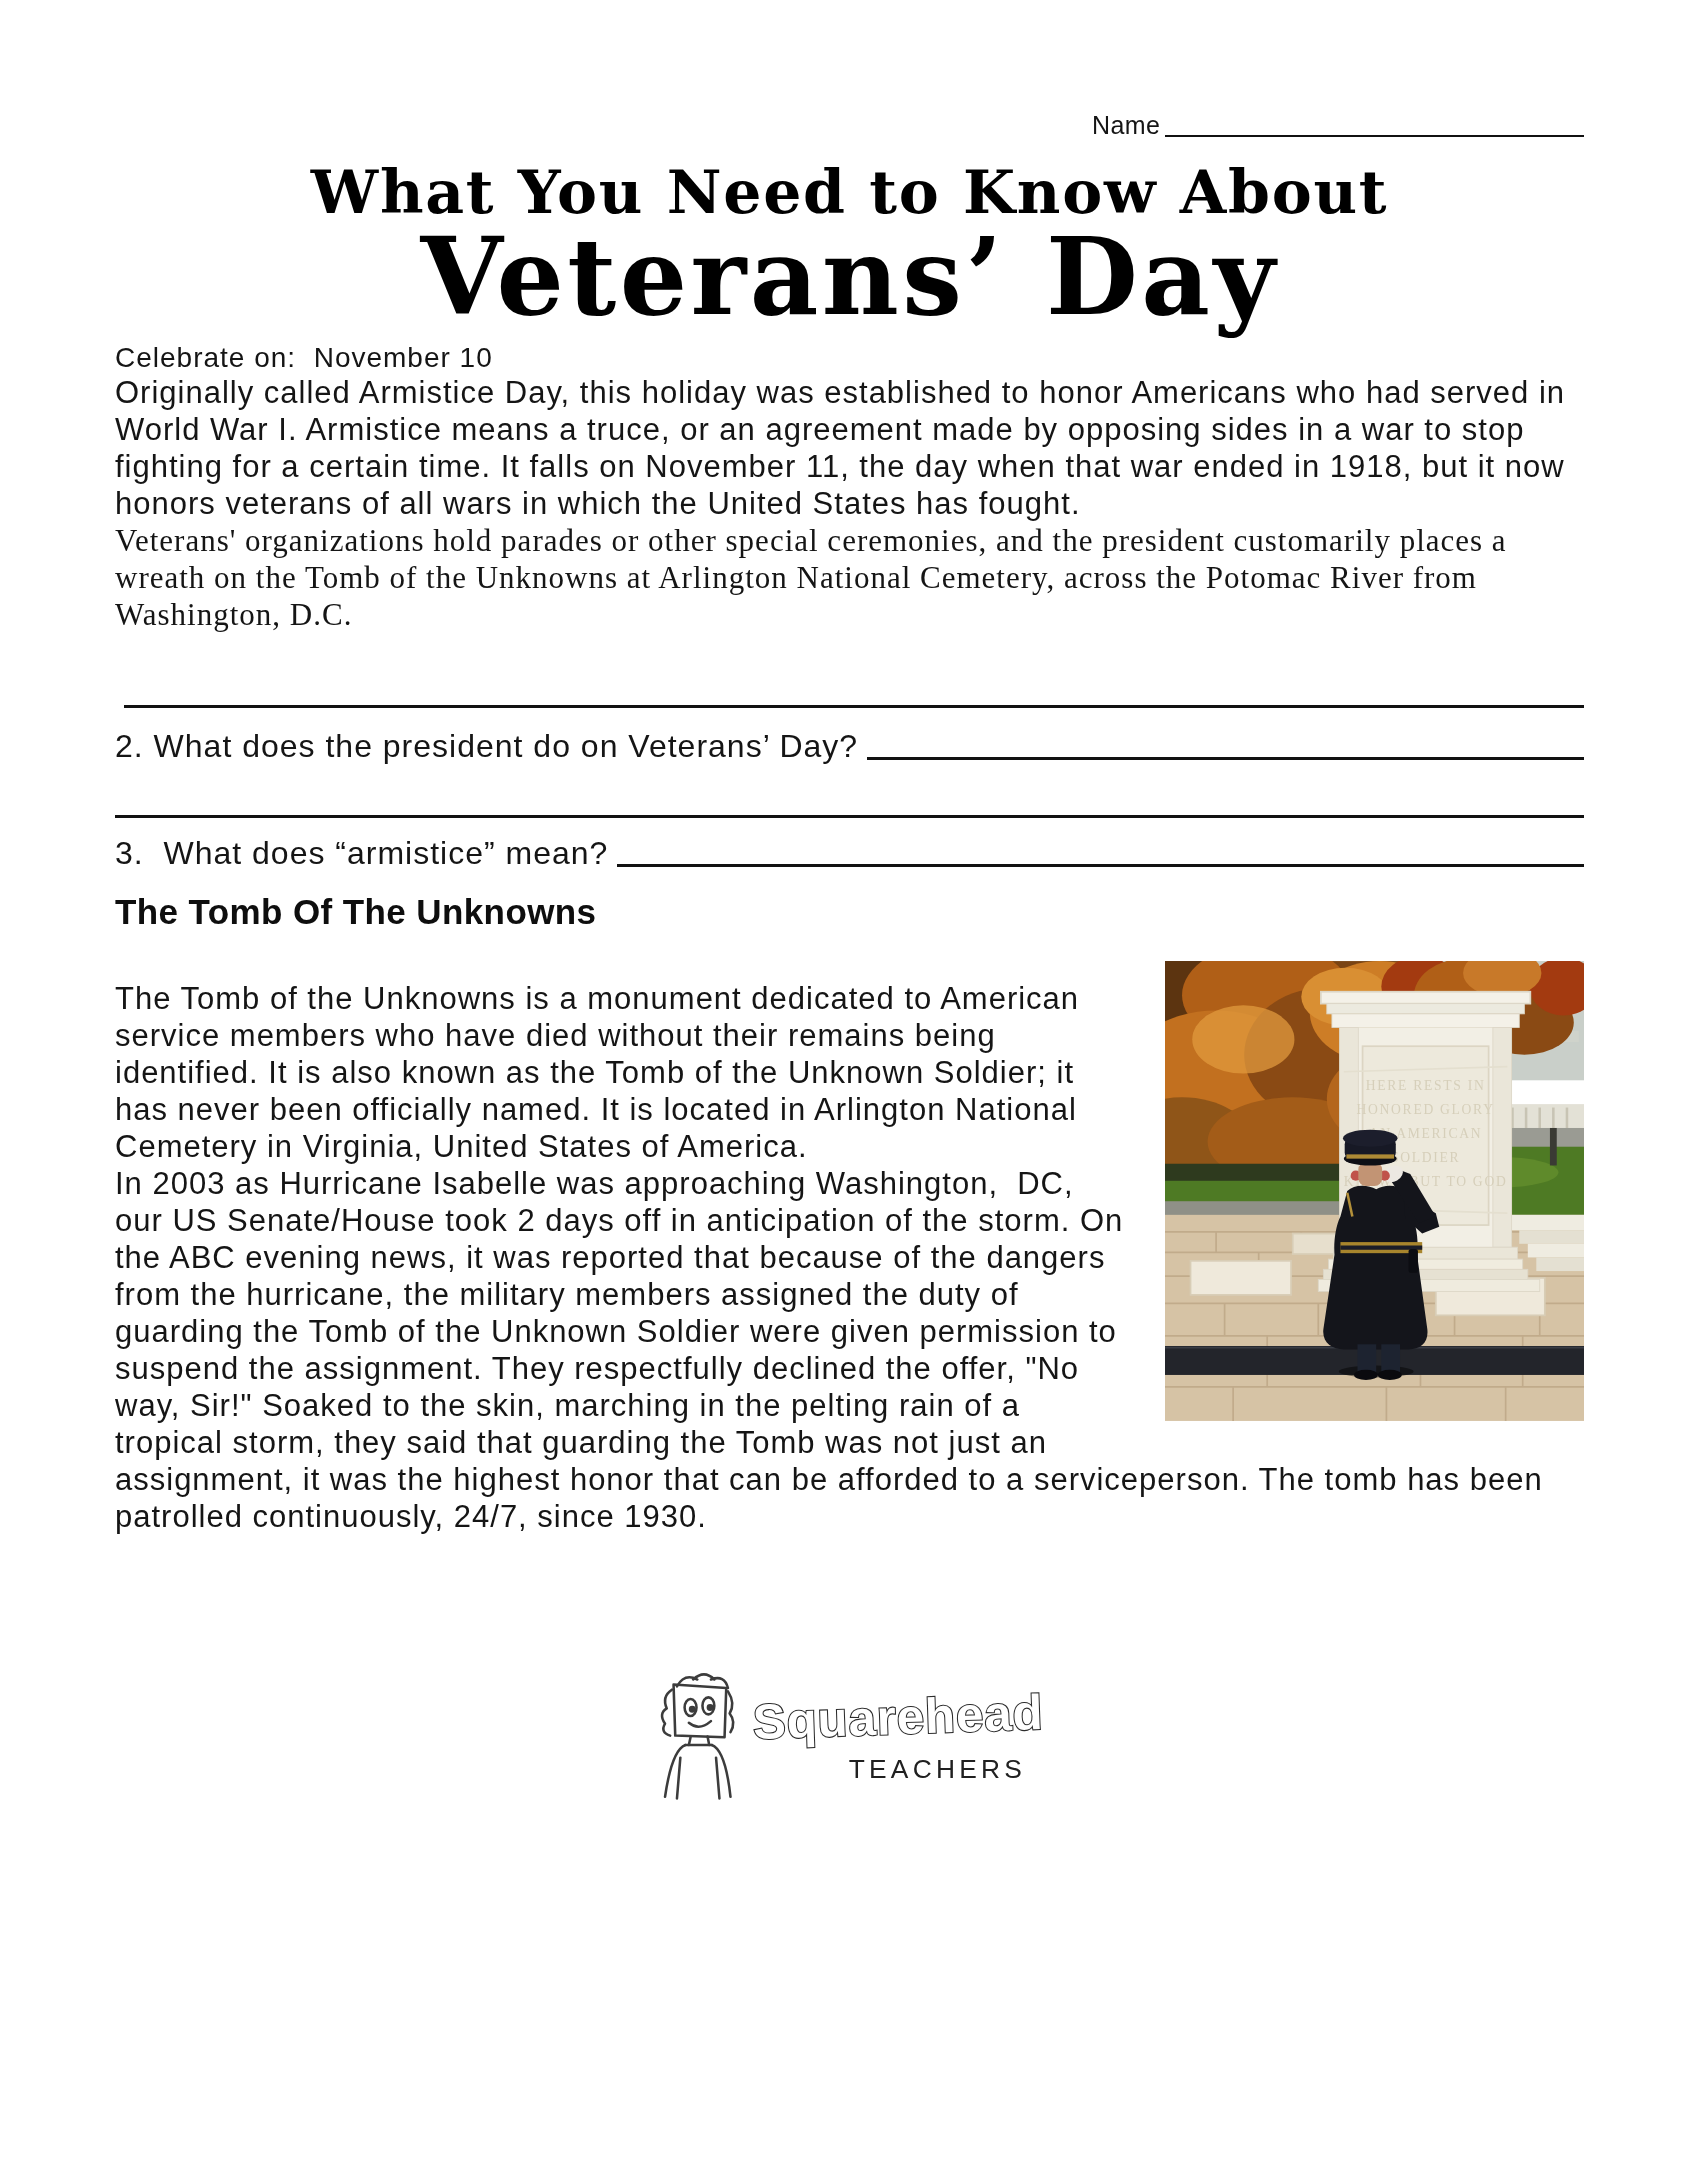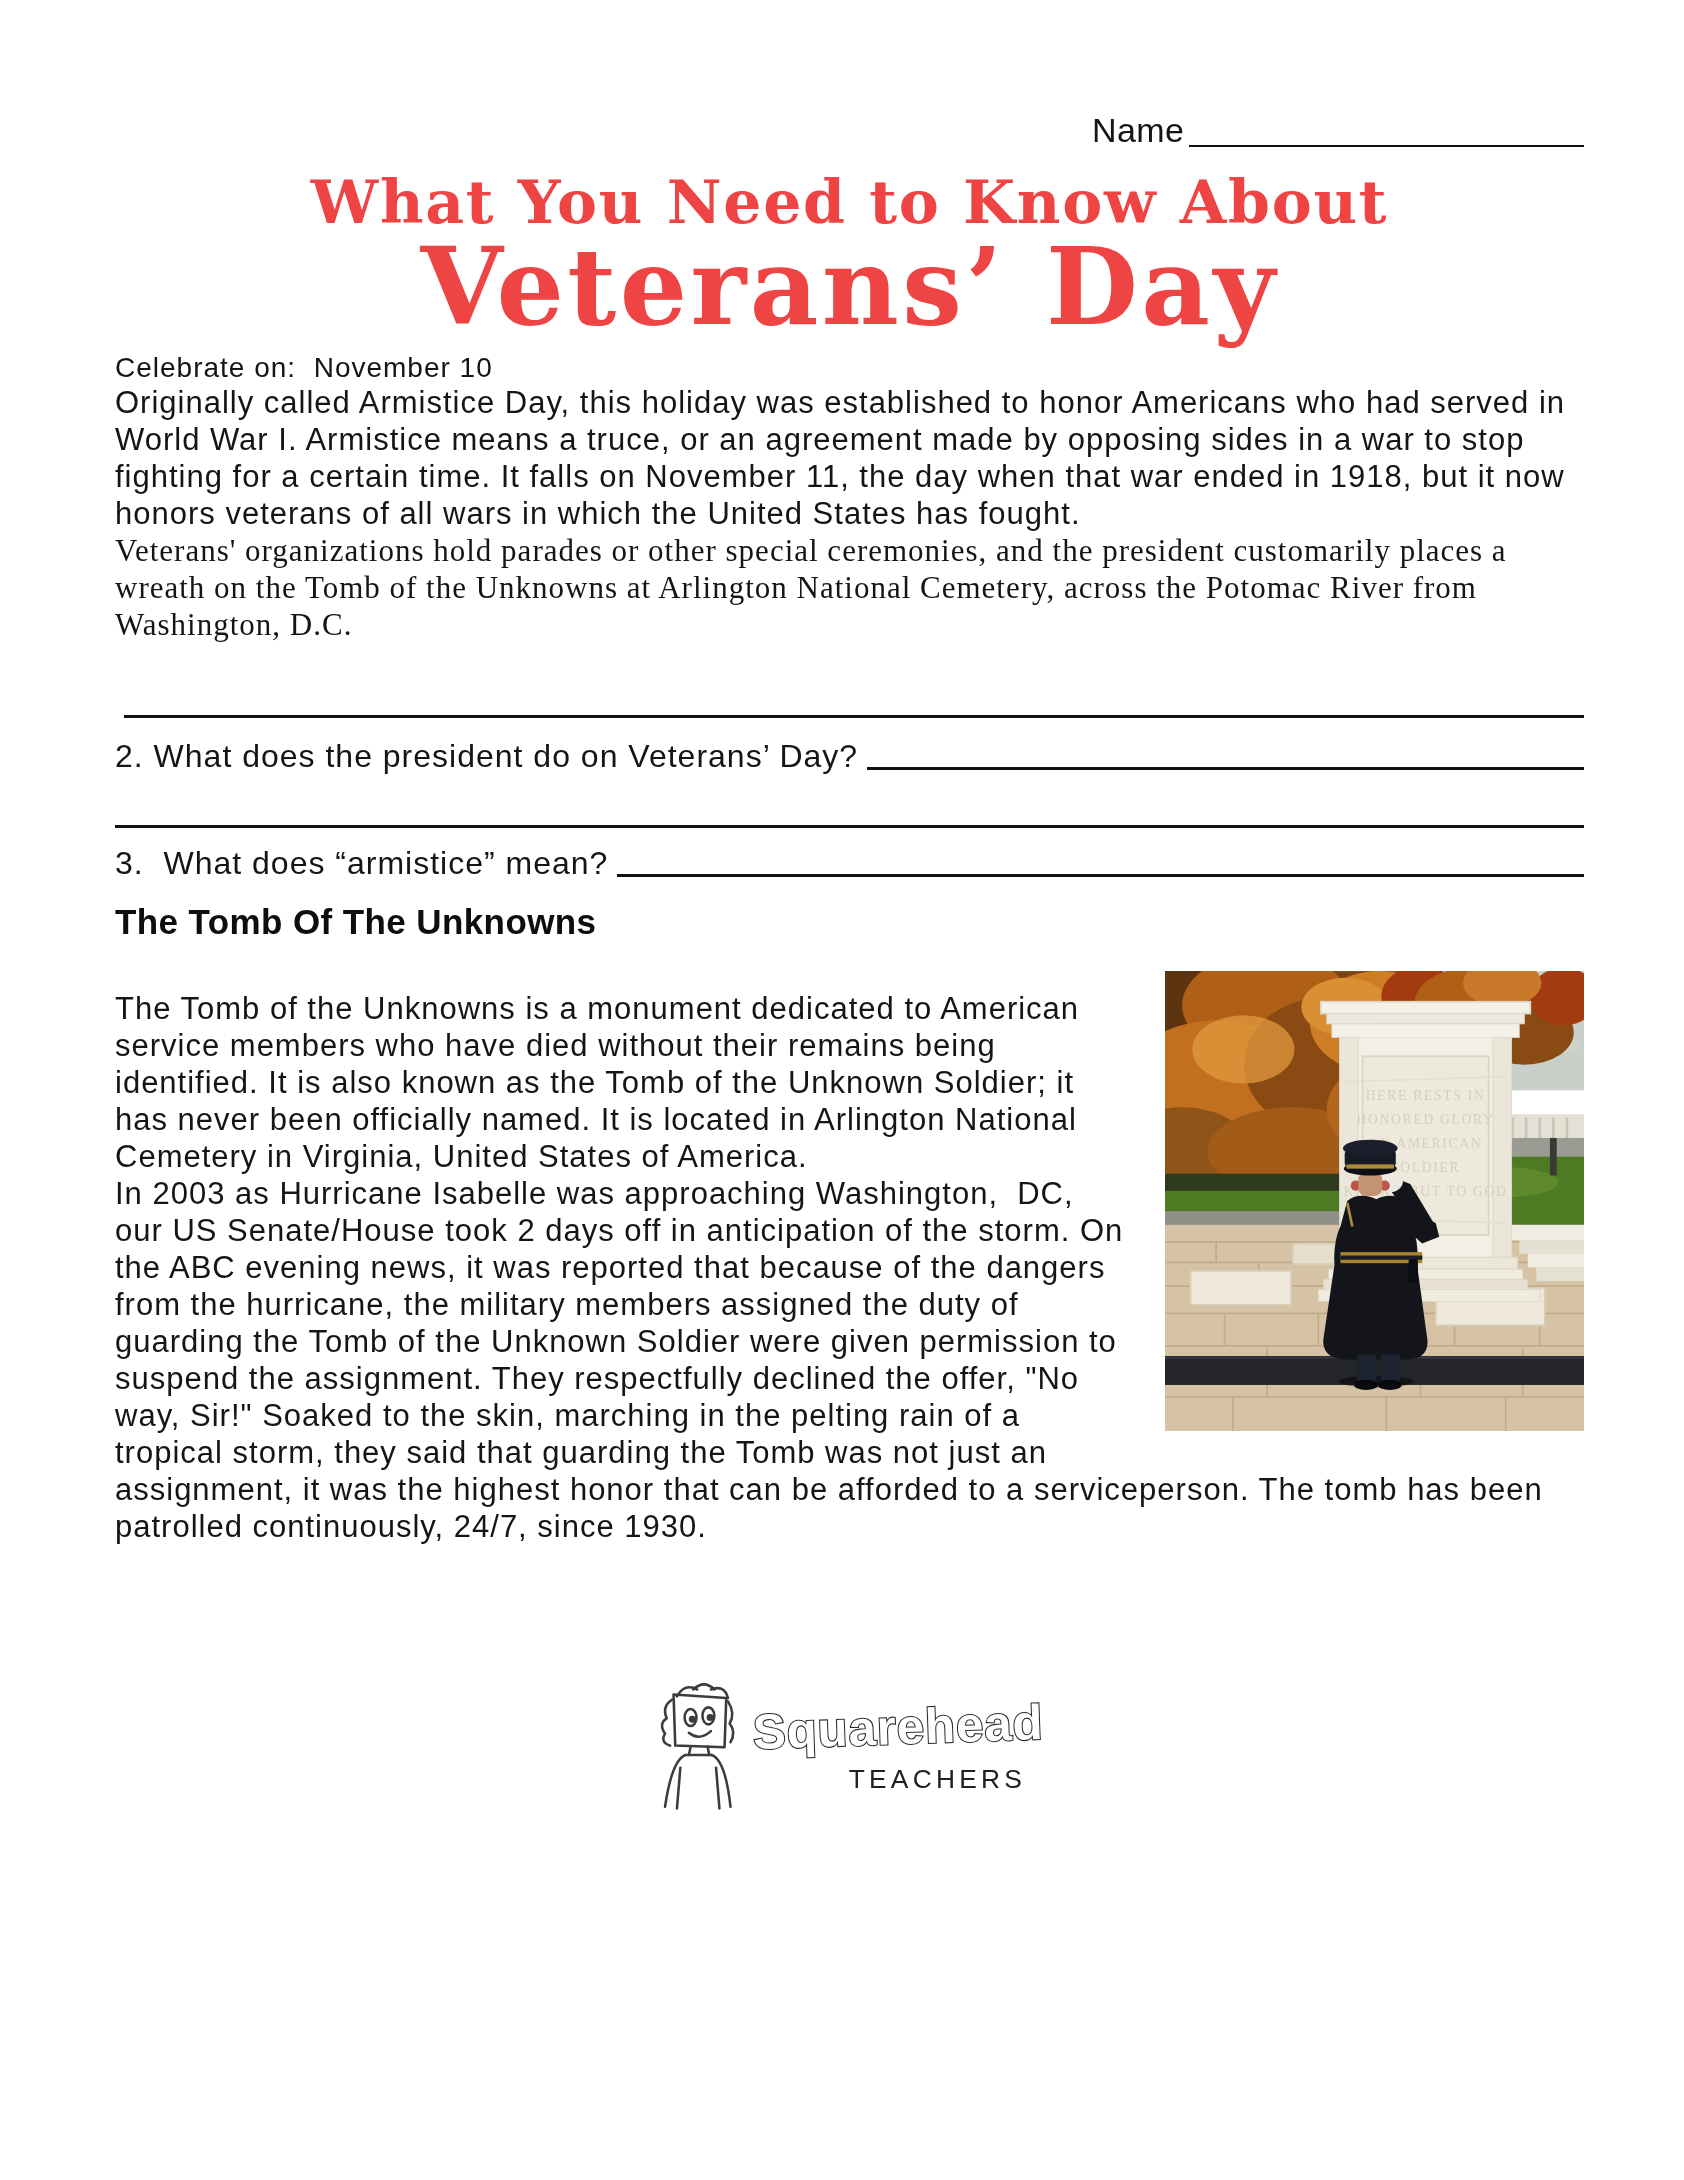--- a/index.html
+++ b/index.html
@@ -3,25 +3,25 @@
 <meta charset="utf-8">
 <style>
   html,body { margin:0; padding:0; background:#ffffff; }
   .page {
     position:relative; width:1685px; height:2181px; box-sizing:border-box;
     padding:111px 101px 0 115px; background:#ffffff; overflow:hidden;
     font-family:"Liberation Sans", sans-serif; color:#151515;
   }
   
   .name-row { display:flex; width:492px; margin-left:auto; align-items:flex-end;
-              font-size:34px; letter-spacing:0.4px; }
+              font-size:25px; letter-spacing:0.4px; }
   .name-line { flex:1; border-bottom:2.6px solid #111; margin:0 0 2.6px 5.1px; }
   
   .title-wrap { text-align:center; margin-top:22px;
-                font-family:"DejaVu Serif", serif; font-weight:bold; color:#ef4444; }
+                font-family:"DejaVu Serif", serif; font-weight:bold; color:#000000; }
   .title-line1 { font-size:60px; line-height:1.0; letter-spacing:1.7px; }
   .title-line2 { font-size:106px; line-height:1.0; margin-top:1.7px; letter-spacing:3.4px; }
   
   .celebrate { font-size:28px; margin-top:12px; letter-spacing:1px; white-space:pre-wrap; }
   p.body-text { font-size:31px; line-height:37px; letter-spacing:1px; margin:0;
                 white-space:pre-wrap; }
   .p1 { margin-top:43px; }
   .p2 { margin-top:58px;font-family:Liberation Serif, serif; }
   
   .q { display:flex; align-items:flex-end; font-size:32px; letter-spacing:1px; }

